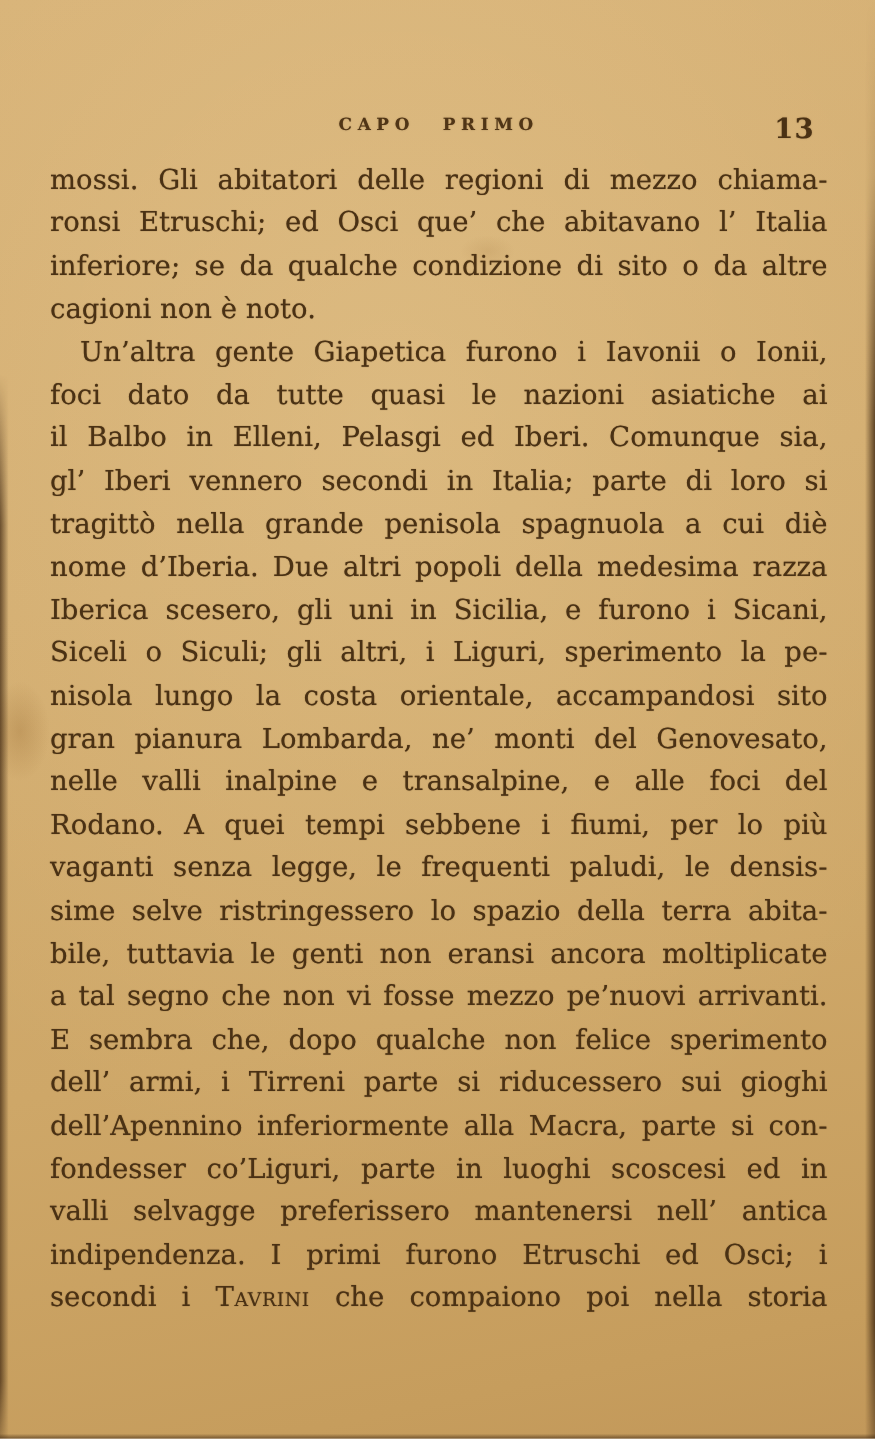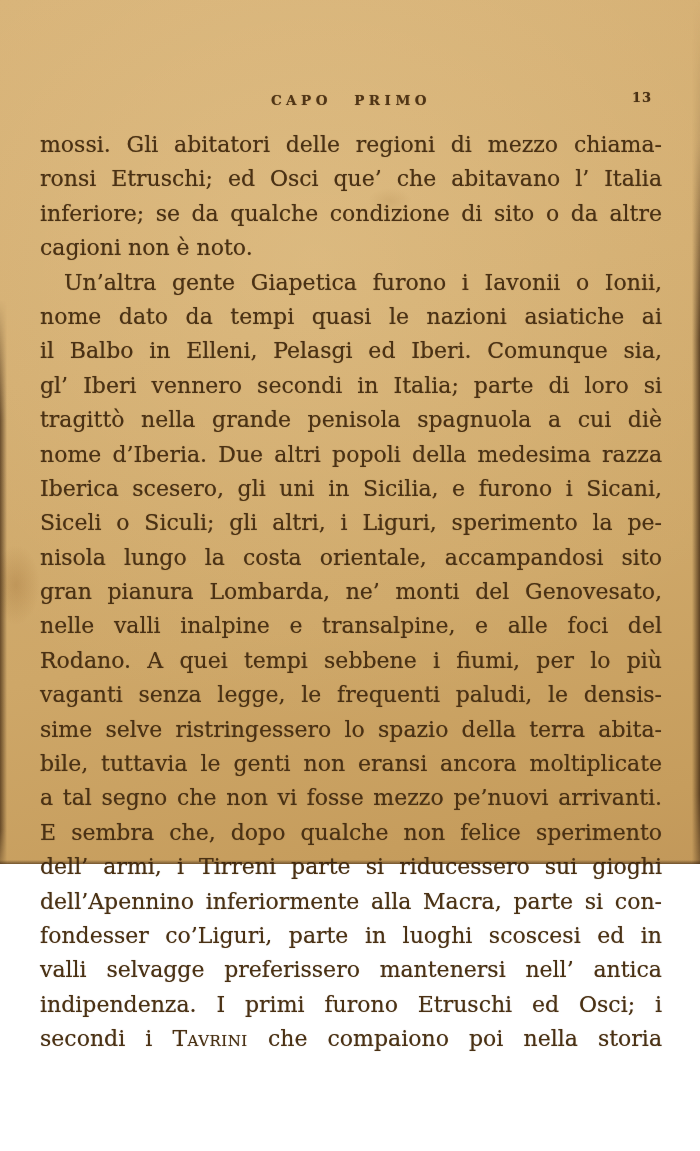--- a/index.html
+++ b/index.html
@@ -1,21 +1,21 @@
 <!DOCTYPE html>
 <html><head>
 <meta charset="utf-8">
 <style>
   html, body { margin: 0; padding: 0; }
   body { width: 700px; height: 1151px; overflow: hidden; }
 
   .page {
     position: relative;
     width: 700px;
-    height: 864px;
+    height: 1151px;
     background:
       radial-gradient(ellipse 120% 90% at 45% 30%, rgba(255,236,190,0.18), rgba(255,236,190,0) 60%),
       linear-gradient(168deg, #d8b378 0%, #d3ad70 38%, #cea768 68%, #c69d5d 92%, #c2985a 100%);
     font-family: "DejaVu Serif", "Liberation Serif", serif;
     color: #4a3114;
   }
 
   
   .edge-right {
     position: absolute; top: 0; right: 0; bottom: 0; width: 8px;
@@ -46,21 +46,21 @@
   }
   .chapter-title {
     position: absolute; left: 0; right: 0; text-align: center;
     font-size: 13.5px; font-weight: 700;
     letter-spacing: 4.5px; word-spacing: 13px;
     color: #503516;
     text-shadow: 0 0 1px rgba(80,53,22,0.5);
   }
   .page-number {
     position: absolute; right: 10px; top: -2px;
-    font-size: 13px; font-weight: 700; letter-spacing: 1px;
+    font-size: 22px; font-weight: 700; letter-spacing: 1px;
     color: #4a3114;
     text-shadow: 0 0 1px rgba(74,49,20,0.5);
   }
 
   
   .text-block {
     position: absolute; top: 128px; left: 40px; width: 622px;
     font-size: 22px; line-height: 34.4px;
     text-shadow: 0 0 0.9px rgba(72,46,16,0.6);
   }
@@ -83,21 +83,21 @@
     <span class="chapter-title">CAPO PRIMO</span>
     <span class="page-number">13</span>
   </div>
 
   <div class="text-block" id="text-block">
       <div class="line">mossi. Gli abitatori delle regioni di mezzo chiama-</div>
       <div class="line">ronsi Etruschi; ed Osci que’ che abitavano l’ Italia</div>
       <div class="line">inferiore; se da qualche condizione di sito o da altre</div>
       <div class="line nojust">cagioni non è noto.</div>
       <div class="line indent">Un’altra gente Giapetica furono i Iavonii o Ionii,</div>
-      <div class="line">nome dato da tempi quasi le nazioni asiatiche ai</div>
+      <div class="line">foci dato da tutte quasi le nazioni asiatiche ai</div>
       <div class="line">il Balbo in Elleni, Pelasgi ed Iberi. Comunque sia,</div>
       <div class="line">gl’ Iberi vennero secondi in Italia; parte di loro si</div>
       <div class="line">tragittò nella grande penisola spagnuola a cui diè</div>
       <div class="line">nome d’Iberia. Due altri popoli della medesima razza</div>
       <div class="line">Iberica scesero, gli uni in Sicilia, e furono i Sicani,</div>
       <div class="line">Siceli o Siculi; gli altri, i Liguri, sperimento la pe-</div>
       <div class="line">nisola lungo la costa orientale, accampandosi sito</div>
       <div class="line">gran pianura Lombarda, ne’ monti del Genovesato,</div>
       <div class="line">nelle valli inalpine e transalpine, e alle foci del</div>
       <div class="line">Rodano. A quei tempi sebbene i fiumi, per lo più</div>

